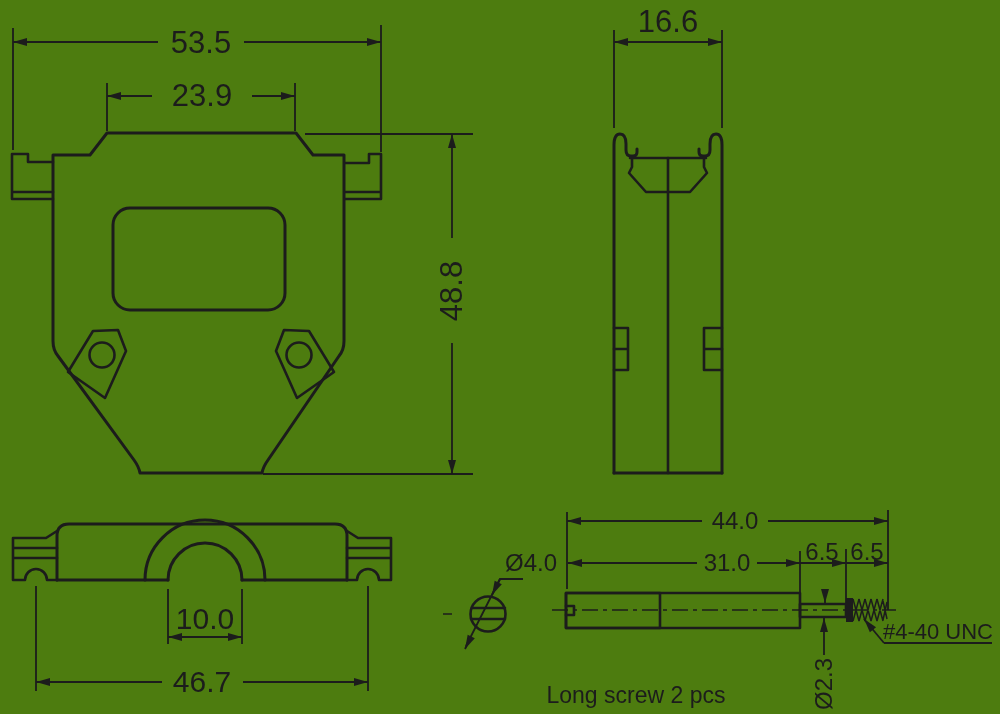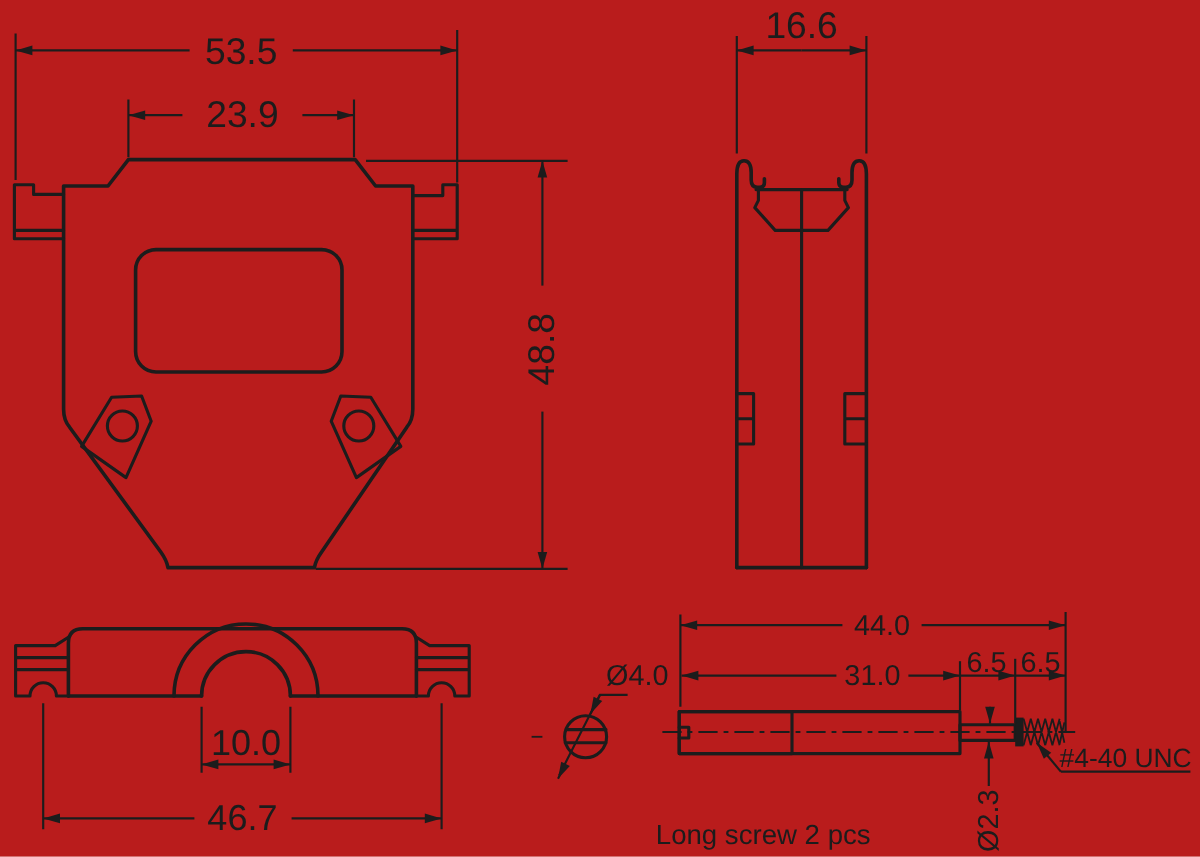--- a/index.html
+++ b/index.html
@@ -1,16 +1,16 @@
 <!DOCTYPE html>
 <html><head>
 <meta charset="utf-8">
 <style>
   html,body{margin:0;padding:0;background:#ffffff;}
-  .stage{width:1000px;height:714px;background:#b91c1c;position:relative;overflow:hidden;}
+  .stage{width:1000px;height:714px;background:#4d7c0f;position:relative;overflow:hidden;}
   svg{display:block;}
   svg text{font-family:"Liberation Sans","DejaVu Sans",sans-serif;fill:#1c1c1c;}
   .ol{stroke:#1c1c1c;stroke-width:3;fill:none;stroke-linejoin:round;stroke-linecap:round;}
   .ol2{stroke:#1c1c1c;stroke-width:2.6;fill:none;stroke-linejoin:round;stroke-linecap:round;}
   .dim{stroke:#1c1c1c;stroke-width:1.8;fill:none;stroke-linecap:butt;}
   .thin{stroke:#1c1c1c;stroke-width:1.5;fill:none;}
   .cl{stroke:#1c1c1c;stroke-width:1.6;fill:none;stroke-dasharray:16 5 4 5;}
   .t-big{font-size:31px;}
   .t-mid{font-size:30px;}
   .t-sm{font-size:24px;}

